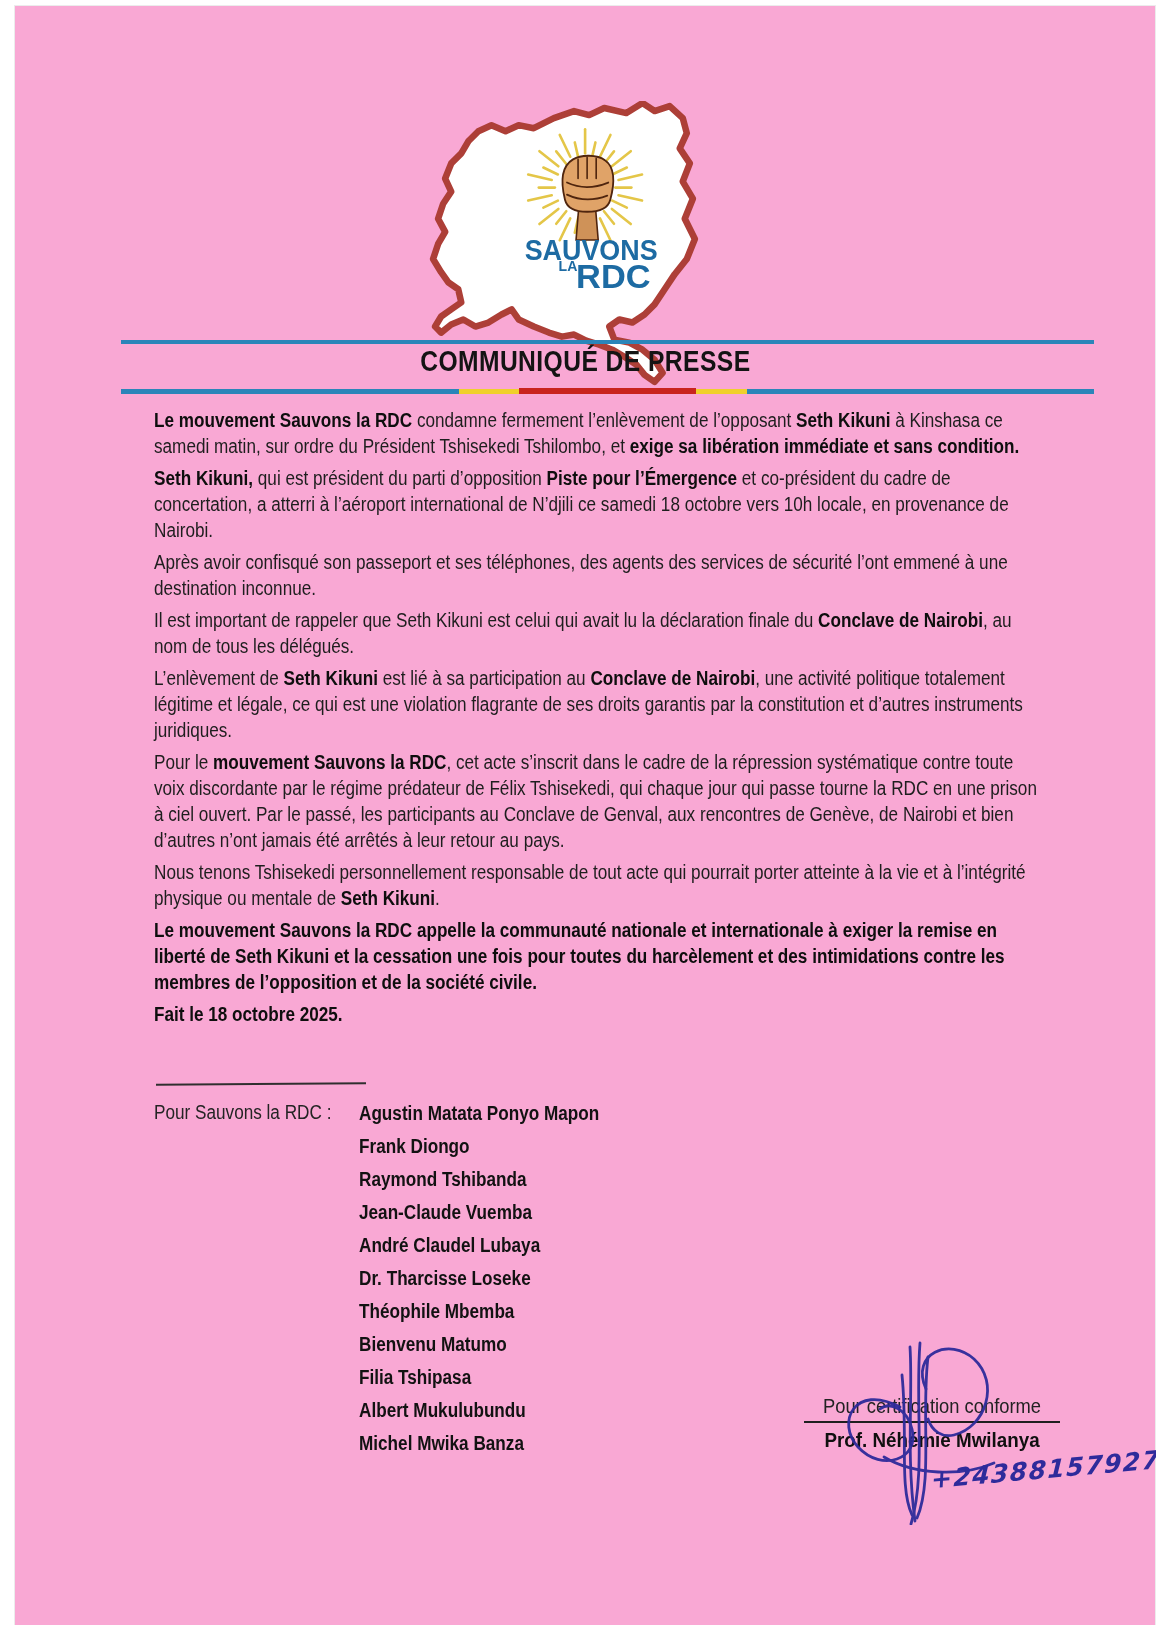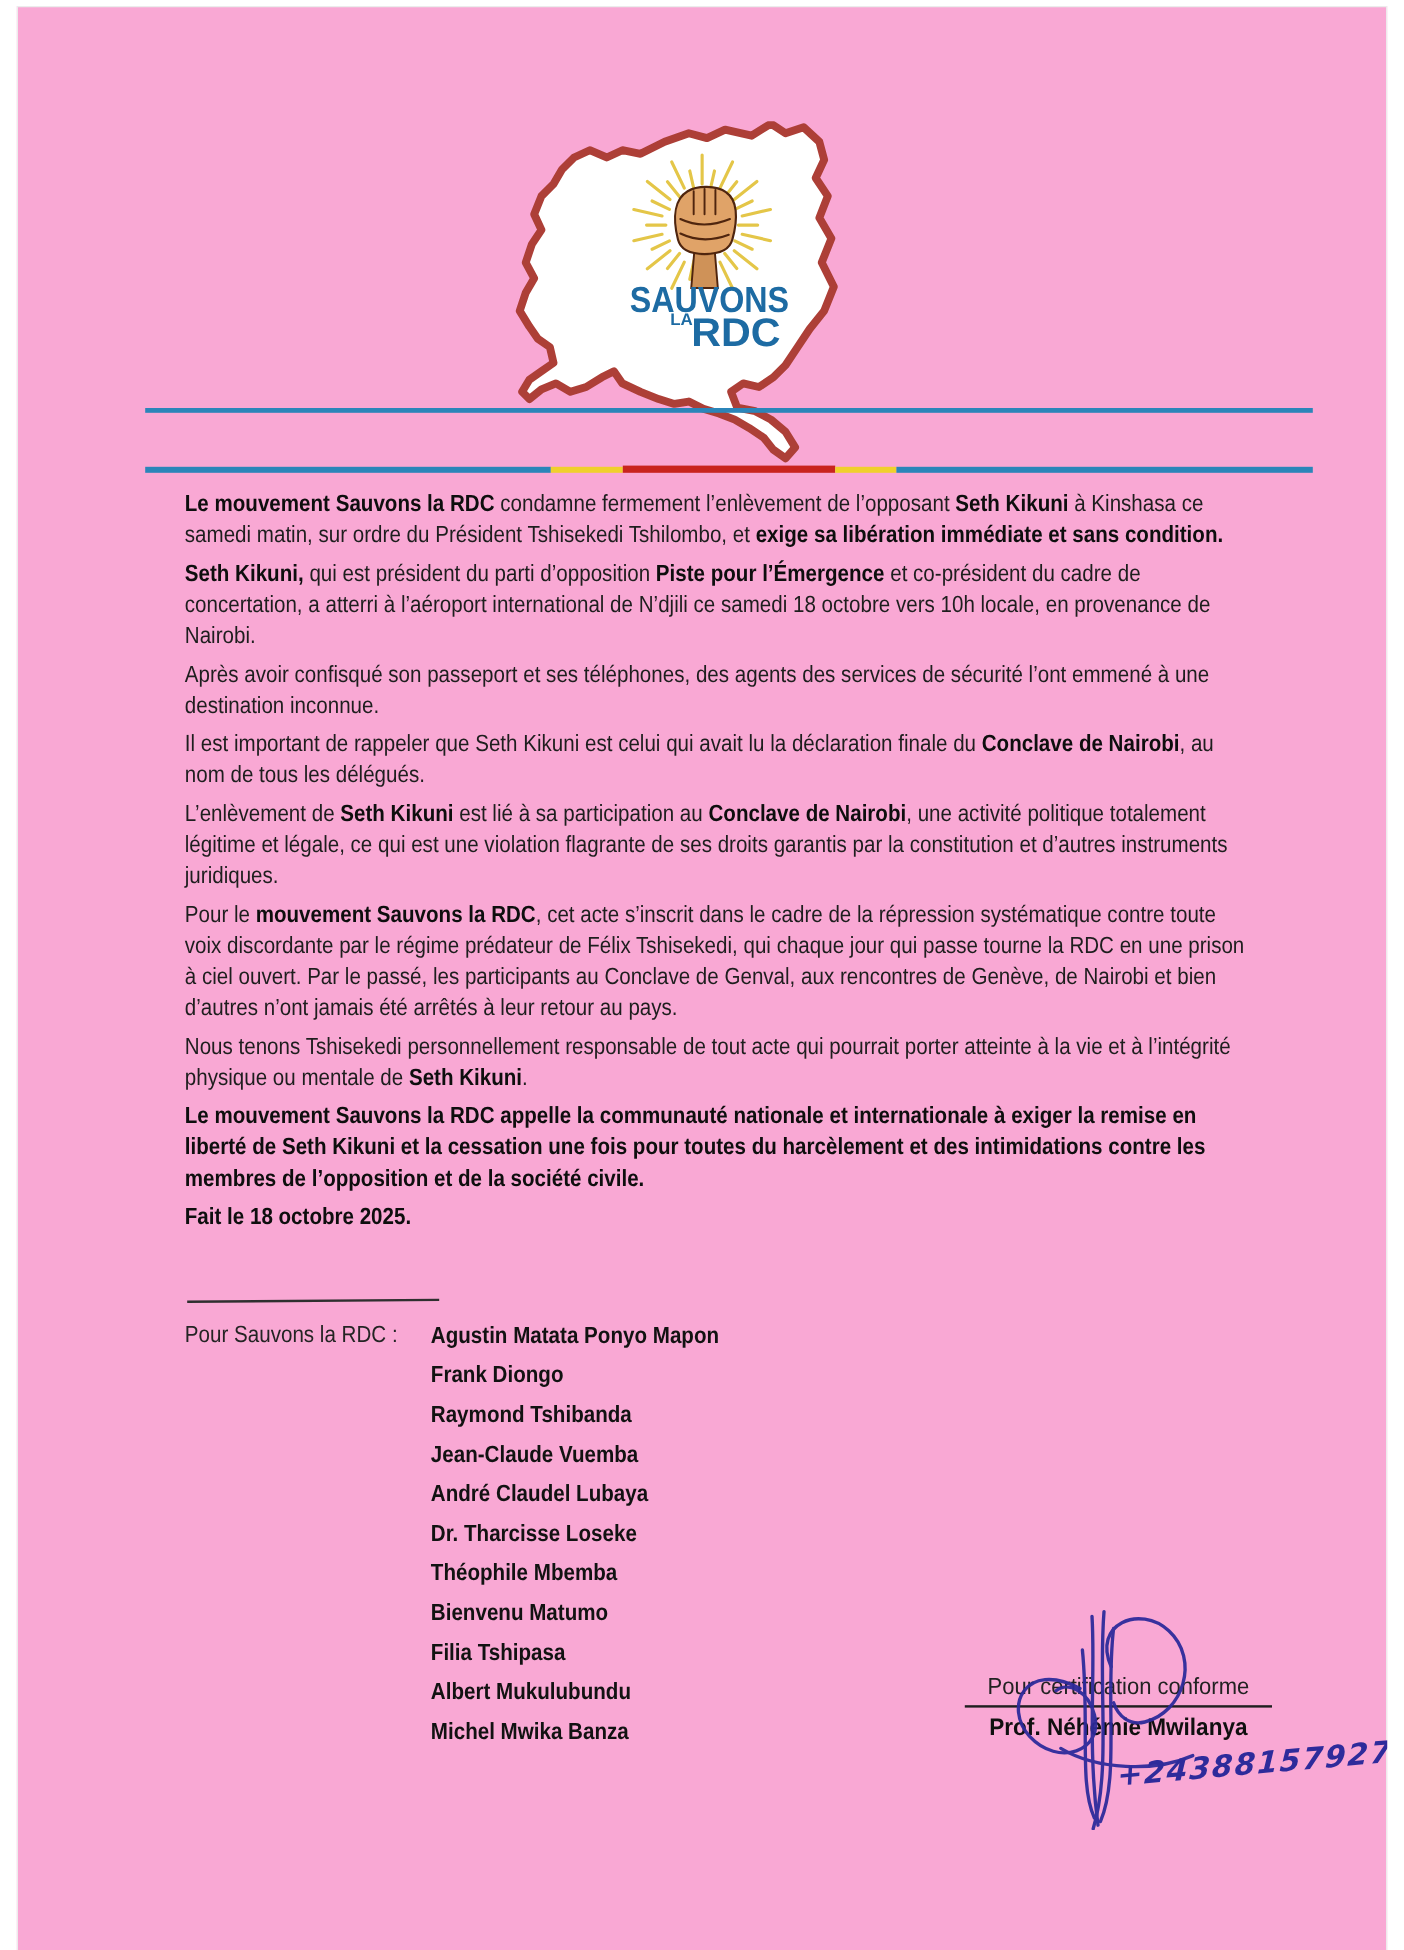--- a/index.html
+++ b/index.html
@@ -104,20 +104,23 @@
       <path d="M138,81 Q157,90 179,81" fill="none" stroke="#4f250e" stroke-width="1.8" stroke-linecap="round"></path>
       <path d="M138,93 Q157,102 178,94" fill="none" stroke="#4f250e" stroke-width="1.8" stroke-linecap="round"></path>
     </g>
 
     <text x="162" y="158" text-anchor="middle" textLength="132" lengthAdjust="spacingAndGlyphs" font-family="Liberation Sans, sans-serif" font-weight="700" font-size="30" fill="#1d6ba3">SAUVONS</text>
     <text x="139" y="169" text-anchor="middle" font-family="Liberation Sans, sans-serif" font-weight="700" font-size="14" fill="#1d6ba3">LA</text>
     <text x="184" y="186" text-anchor="middle" textLength="74" lengthAdjust="spacingAndGlyphs" font-family="Liberation Sans, sans-serif" font-weight="700" font-size="33" fill="#1d6ba3">RDC</text>
   </svg>
 
   <div class="rule-top"></div>
+  <div class="title-wrap">
+    <span class="t">COMMUNIQUÉ DE PRESSE</span>
+  </div>
   <div class="rule-flag">
     <span class="b" style="width:338px"></span>
     <span class="y" style="width:60px"></span>
     <span class="r" style="width:177px"></span>
     <span class="y" style="width:51px"></span>
     <span class="b" style="width:347px"></span>
   </div>
 
   <div class="body-text">
       <p><b>Le mouvement Sauvons la RDC</b><span> condamne fermement l’enlèvement de l’opposant </span><b>Seth Kikuni</b><span> à Kinshasa ce samedi matin, sur ordre du Président Tshisekedi Tshilombo, et </span><b>exige sa libération immédiate et sans condition.</b></p>

